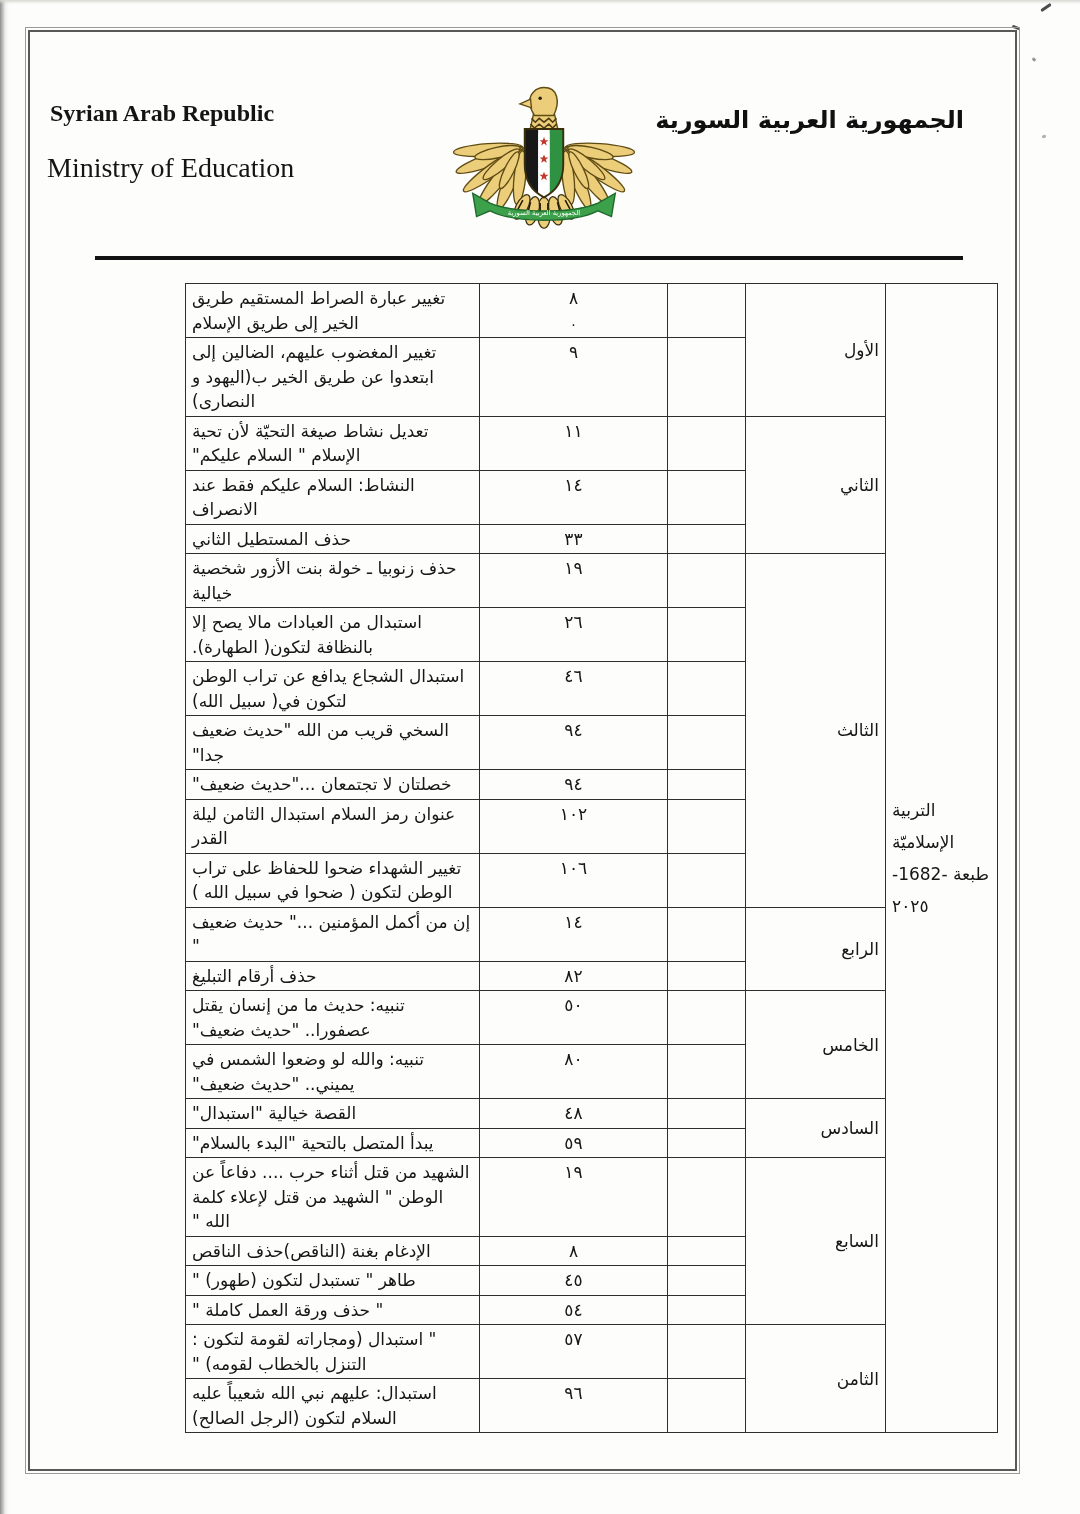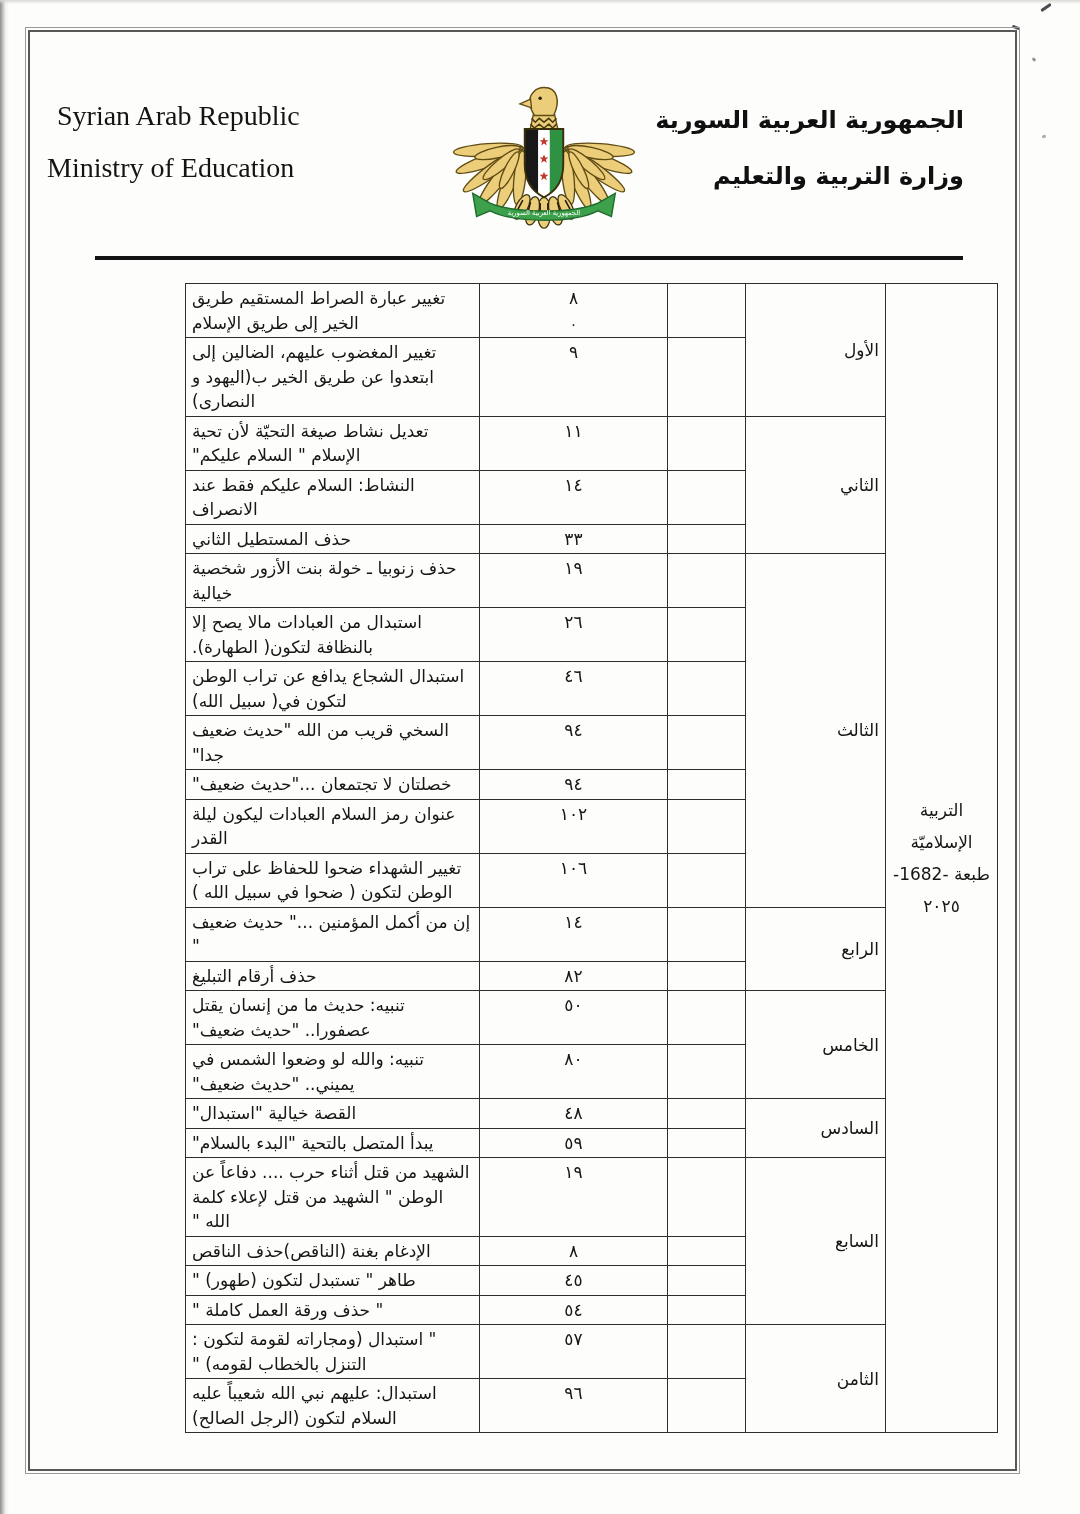--- a/index.html
+++ b/index.html
@@ -18,40 +18,40 @@
 
   
   .page-frame{
     position:absolute;left:28px;top:30px;width:985px;height:1437px;
     border:2px solid #585858;
     outline:1px solid #9a9a9a;outline-offset:2px;
     background:transparent;
   }
 
   
-  .en-title{position:absolute;left:57px;top:100px;
-    font-family:"Liberation Serif",serif;font-size:28px;color:#141414;}
+  .en-title{position:absolute;left:50px;top:100px;
+    font-family:"Liberation Serif",serif;font-size:24px;color:#141414;font-weight:bold;}
   .en-ministry{position:absolute;left:47px;top:152px;
     font-family:"Liberation Serif",serif;font-size:28px;color:#141414;}
   .ar-header{position:absolute;right:116px;top:92px;text-align:right;direction:rtl;
     font-size:24px;font-weight:bold;color:#101010;line-height:56px;}
   .emblem{position:absolute;left:447px;top:76px;width:194px;height:156px;}
   .header-rule{position:absolute;left:95px;top:256px;width:868px;height:3.5px;background:#131313;}
 
   
   table.changes{
     position:absolute;left:185px;top:283px;width:812px;
     border-collapse:collapse;direction:rtl;table-layout:fixed;
   }
   table.changes td{
     border:1.4px solid #2e2e2e;
     font-size:17px;color:#161616;
     padding:2px 6px;
   }
-  td.book-title-cell{vertical-align:middle;text-align:center;font-size:17.5px;line-height:32px;font-weight:500;}
+  td.book-title-cell{vertical-align:middle;text-align:left;font-size:17.5px;line-height:32px;font-weight:500;}
   td.unit-cell{vertical-align:middle;text-align:right;font-size:18.5px;}
   td.empty-cell{}
   td.page-number-cell{vertical-align:top;text-align:center;font-size:15.5px;line-height:24px;padding-top:3px;}
   td.change-description-cell{text-align:left;line-height:24.5px;}
   .page-note{line-height:22px;font-size:14px;}
 </style>
 </head>
 <body>
 
 <div class="scan-edge-left"></div>
@@ -60,21 +60,20 @@
 <div class="pen-mark" style="left:1012px;top:26px;width:8px;height:3px;transform:rotate(20deg);"></div>
 <div class="pen-mark" style="left:1032px;top:58px;width:4px;height:3px;transform:rotate(40deg);opacity:.6;"></div>
 <div class="pen-mark" style="left:1042px;top:135px;width:4px;height:3px;transform:rotate(-20deg);opacity:.45;"></div>
 
 <div class="page-frame"></div>
 
 <div class="en-title">Syrian Arab Republic</div>
 <div class="en-ministry">Ministry of Education</div>
 <div class="ar-header">
   <div>الجمهورية العربية السورية</div>
-  <div>وزارة التربية والتعليم</div>
 </div>
 
 <svg class="emblem" viewBox="0 0 200 162">
 
   <g fill="#ebcd7a" stroke="#5f4c14" stroke-width="1.4">
     <ellipse cx="42" cy="74" rx="36" ry="6.5" transform="rotate(-4 80 76)"></ellipse>
     <ellipse cx="42" cy="74" rx="37" ry="6.5" transform="rotate(-20 80 76)"></ellipse>
     <ellipse cx="41" cy="74" rx="38" ry="6.5" transform="rotate(-36 80 76)"></ellipse>
     <ellipse cx="42" cy="74" rx="36" ry="6.5" transform="rotate(-52 80 76)"></ellipse>
     <ellipse cx="45" cy="74" rx="33" ry="6.5" transform="rotate(-68 80 76)"></ellipse>
@@ -199,21 +198,21 @@
         <td class="change-description-cell">السخي قريب من الله "حديث ضعيف جدا"</td>
       </tr>
       <tr>
         <td class="empty-cell"></td>
         <td class="page-number-cell">٩٤</td>
         <td class="change-description-cell">خصلتان لا تجتمعان ..."حديث ضعيف"</td>
       </tr>
       <tr>
         <td class="empty-cell"></td>
         <td class="page-number-cell">١٠٢</td>
-        <td class="change-description-cell">عنوان رمز السلام العبادات ليكون ليلة القدر</td>
+        <td class="change-description-cell">عنوان رمز السلام استبدال الثامن ليلة القدر</td>
       </tr>
       <tr>
         <td class="empty-cell"></td>
         <td class="page-number-cell">١٠٦</td>
         <td class="change-description-cell">تغيير الشهداء ضحوا للحفاظ على تراب الوطن لتكون ( ضحوا في سبيل الله )</td>
       </tr>
       <tr>
         <td class="unit-cell" rowspan="2">الرابع</td>
         <td class="empty-cell"></td>
         <td class="page-number-cell">١٤</td>

